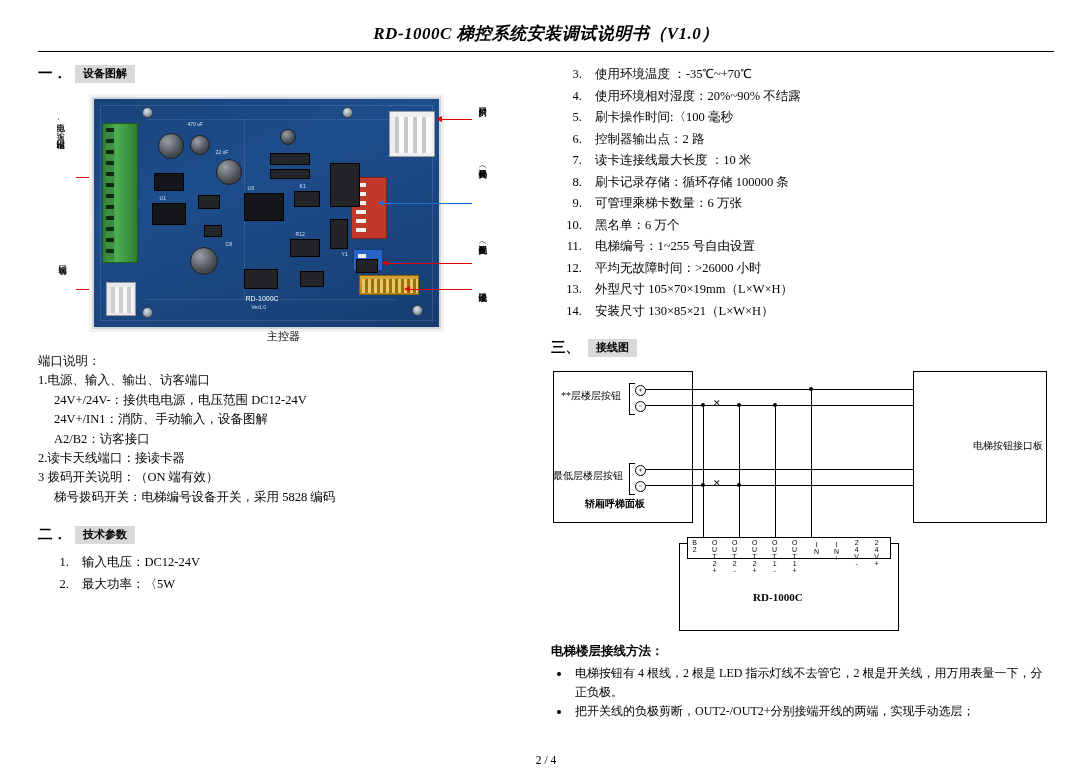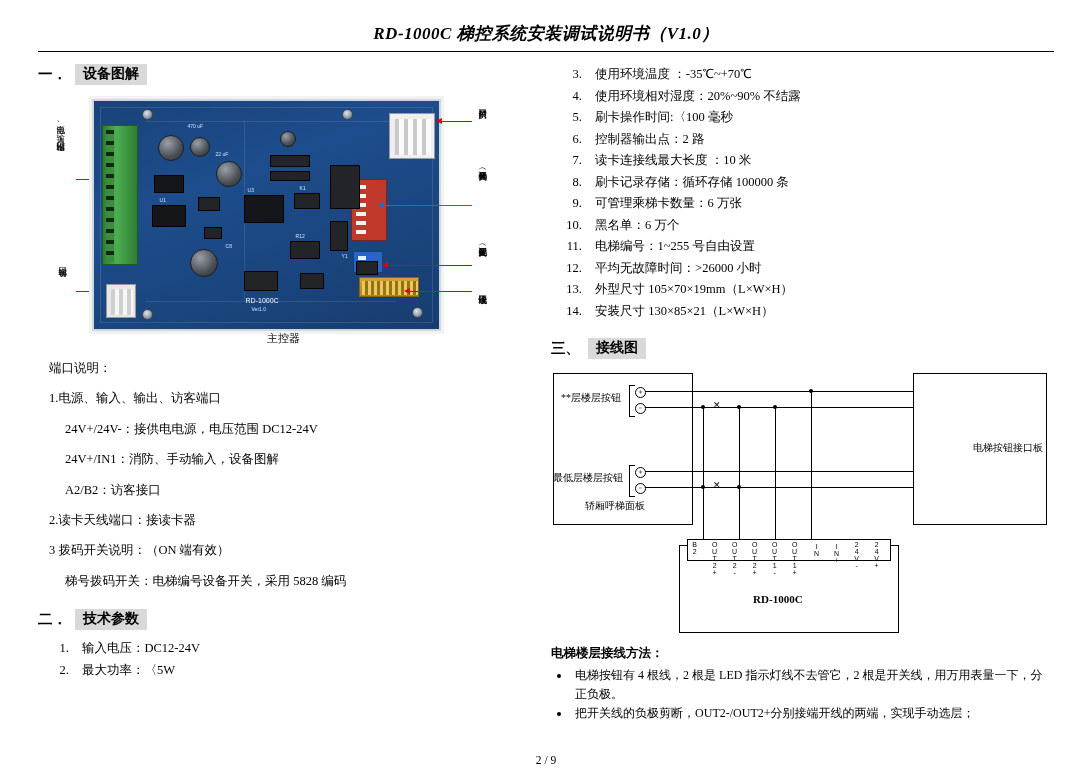--- a/index.html
+++ b/index.html
@@ -47,21 +47,21 @@
     align-items: center;
     gap: 8px;
     font-size: 14.5px;
     font-weight: bold;
     margin: 2px 0 8px 0;
   }
   .sec-num { font-size: 14.5px; font-weight: bold; }
   .sec-name {
     background: #d9d9d9;
     padding: 1px 8px 2px 8px;
-    font-size: 14px;
+    font-size: 11px;
     font-weight: bold;
   }
 
   
   .board-wrap {
     position: relative;
     width: 460px;
     height: 255px;
     margin: 4px auto 0 auto;
   }
@@ -176,21 +176,21 @@
     position: absolute;
     font-size: 8.5px;
     line-height: 1.15;
     writing-mode: vertical-rl;
     text-orientation: upright;
     letter-spacing: 0px;
     white-space: nowrap;
   }
 
   
-  .para { font-size: 12.5px; line-height: 1.55; margin: 11px; }
+  .para { font-size: 12.5px; line-height: 1.55; margin: 0; }
   .para.ind1 { padding-left: 16px; }
   .block { margin-top: 6px; }
 
   ol.numlist {
     margin: 2px 0 0 0;
     padding-left: 34px;
     font-size: 12.5px;
     line-height: 1.72;
   }
   ol.numlist li { padding-left: 10px; }
@@ -399,21 +399,21 @@
         <div class="wline" style="left:78px; top:18px; width:6px; height:1px;"></div>
         <div class="wline" style="left:78px; top:49px; width:6px; height:1px;"></div>
 
         <div class="wlabel" style="left:2px; top:104px;">最低层楼层按钮</div>
         <div class="circ" style="left:84px; top:100px;">＋</div>
         <div class="circ" style="left:84px; top:116px;">－</div>
         <div class="wline" style="left:78px; top:98px; width:1px; height:32px;"></div>
         <div class="wline" style="left:78px; top:98px; width:6px; height:1px;"></div>
         <div class="wline" style="left:78px; top:129px; width:6px; height:1px;"></div>
 
-        <div class="wlabel" style="left:34px; top:132px; font-weight:normal;">轿厢呼梯面板</div>
+        <div class="wlabel" style="left:34px; top:132px; font-weight:bold;">轿厢呼梯面板</div>
 
         <div class="wbox" style="left:362px; top:6px; width:134px; height:152px;"></div>
         <div class="wlabel" style="left:382px; top:74px;padding-left:40px;">电梯按钮接口板</div>
 
         <div class="wline" style="left:94px; top:24px; width:268px; height:1px;"></div>
         <div class="wline" style="left:94px; top:40px; width:268px; height:1px;"></div>
         <div class="wline" style="left:94px; top:104px; width:268px; height:1px;"></div>
         <div class="wline" style="left:94px; top:120px; width:268px; height:1px;"></div>
 
         <div class="dot" style="left:150px; top:38px;"></div>
@@ -448,14 +448,14 @@
       </div>
 
       <div class="sub-head">电梯楼层接线方法：</div>
       <ul class="bullets">
         <li>电梯按钮有 4 根线，2 根是 LED 指示灯线不去管它，2 根是开关线，用万用表量一下，分正负极。</li>
         <li>把开关线的负极剪断，OUT2-/OUT2+分别接端开线的两端，实现手动选层；</li>
       </ul>
     </div>
   </div>
 
-  <div class="footer">2 / 9</div>
+  <div class="footer">2 / 4</div>
 </div>
 
 </body></html>

